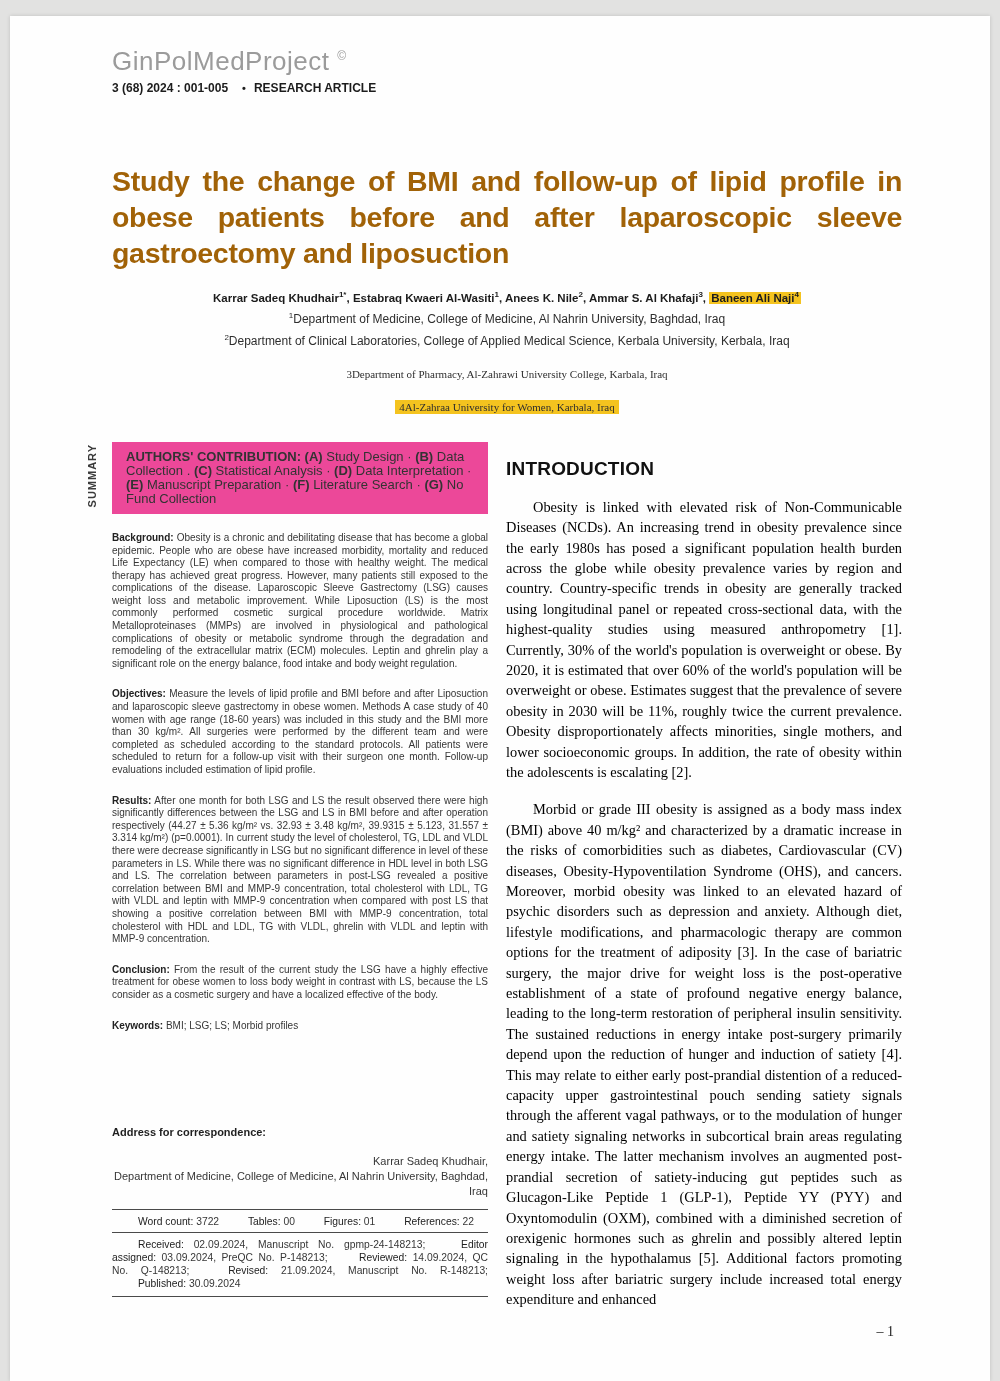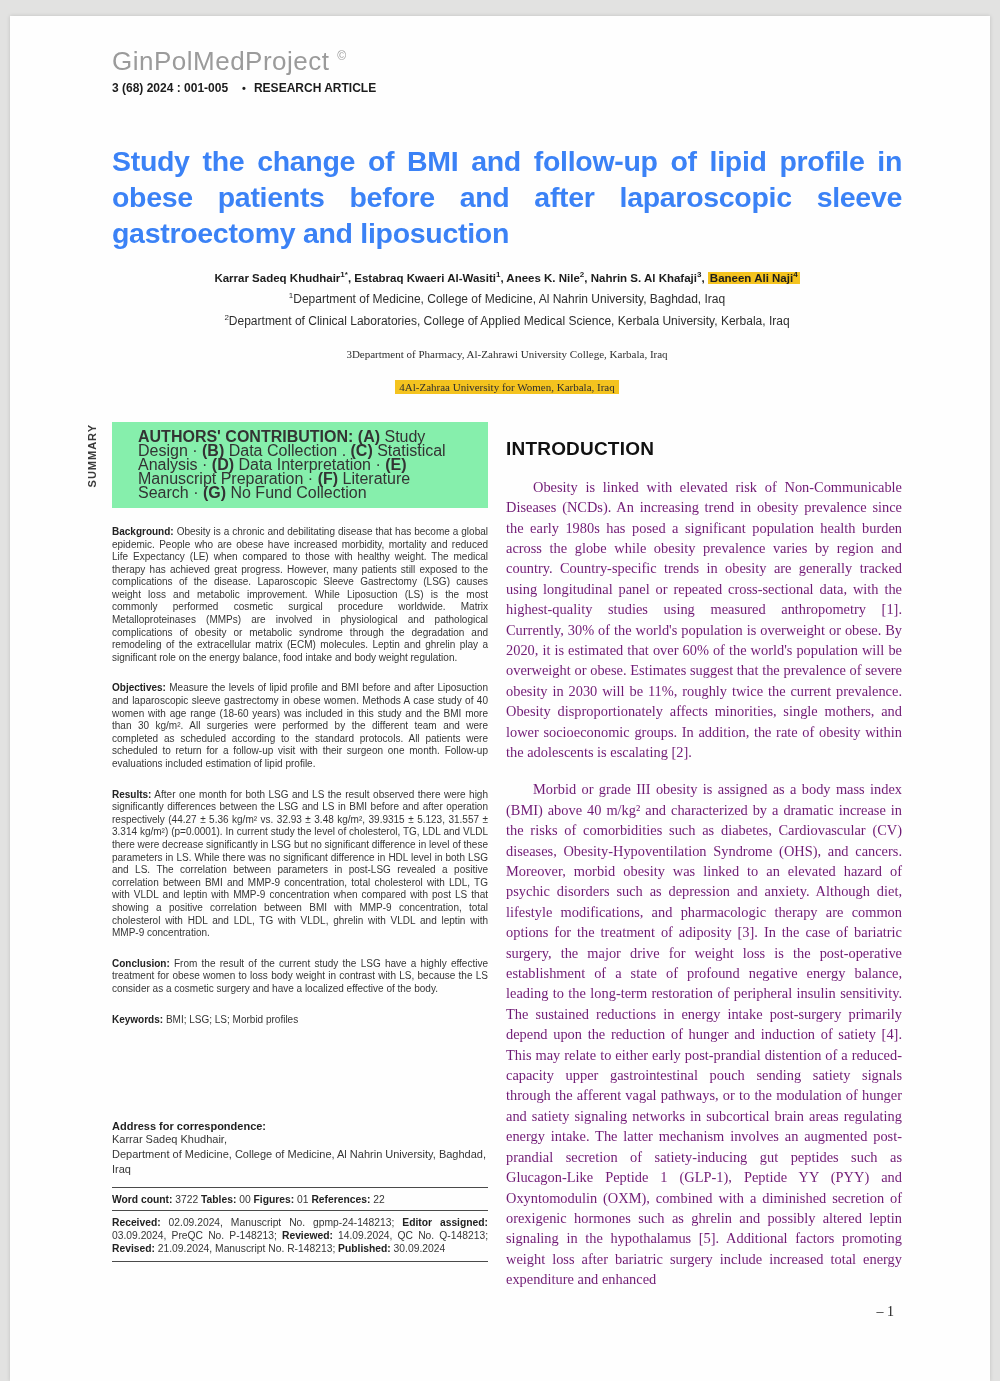--- a/index.html
+++ b/index.html
@@ -18,22 +18,22 @@
     box-shadow: 0 0 4px rgba(0,0,0,.15);
     color: #2b2b2b;
   }
   
   .jname { font-size: 26px; color: #9b9b9b; letter-spacing: .5px; }
   .jname sup { font-size: 12px; }
   .issue-line { margin-top: 4px; font-size: 12px; font-weight: bold; color: #1c1c1c; }
   .issue-line .dot { margin: 0 8px 0 14px; font-size: 11px; }
   
   .title {
-    margin-top: 48px;
-    font-size: 28.5px; font-weight: bold; color: #3b82f6;
+    margin-top: 68px;
+    font-size: 28.5px; font-weight: bold; color: #a16207;
     line-height: 36px; letter-spacing: -.3px;
     text-align: justify;
   }
   
   .authors {
     margin-top: 16px; text-align: center;
     font-size: 11.5px; font-weight: bold; color: #1c1c1c;
   }
   .authors sup { font-size: 8px; }
   .hl { background: #f4c31f; padding: 0 2px; }
@@ -46,43 +46,43 @@
   .cols { display: flex; margin-top: 28px; position: relative; }
   .side-label {
     position: absolute; left: -26px; top: 2px;
     writing-mode: vertical-rl; transform: rotate(180deg);
     font-size: 11px; font-weight: bold; letter-spacing: 1px; color: #3a3a3a;
   }
   .col-left { width: 376px; flex: 0 0 376px; }
   .col-right { flex: 1; margin-left: 18px; }
   
   .contrib-box {
-    background: #86efac;
-    padding: 8px 26px;
-    font-size: 16px; line-height: 14px; color: #333;
+    background: #ec4899;
+    padding: 8px 14px;
+    font-size: 13px; line-height: 14px; color: #333;
     text-align: left;
   }
   .contrib-box .b { font-weight: bold; }
   .sum-para {
     margin-top: 18px;
     font-size: 10px; line-height: 12.6px;
     text-align: justify; color: #363636;
   }
   .sum-para .lbl { font-weight: bold; color: #222; }
   .corr-head { margin-top: 94px; font-size: 11px; font-weight: bold; color: #1f1f1f; }
-  .corr-body { font-size: 11px; line-height: 15px; color: #363636; }
+  .corr-body { margin-top: 16px; font-size: 11px; line-height: 15px; color: #363636; text-align: right; }
   .rule { border-top: 1.6px solid #4a4a4a; margin-top: 10px; }
   .meta-line { font-size: 10.3px; line-height: 13px; color: #363636; padding: 5px 0 4px; }
-  .meta-line .b { font-weight: bold; color: #222; }
+  .meta-line .b { font-weight: normal; color: #222; margin-left: 26px; }
   .dates { text-align: justify; }
   
   .intro-head { font-size: 19px; font-weight: bold; color: #111; letter-spacing: .2px; }
   .intro-para {
     font-family: "Liberation Serif", serif;
-    font-size: 14.4px; line-height: 20.4px; color: #701a75;
+    font-size: 14.4px; line-height: 20.4px; color: #000000;
     text-align: justify; text-indent: 27px;
     margin-top: 17px;
   }
   .page-num {
     font-family: "Liberation Serif", serif;
     text-align: right; font-size: 14px; color: #222;
     margin-top: 6px; padding-right: 8px;
   }
 </style>
 </head>
@@ -90,21 +90,21 @@
 
 <div class="page">
 
   <header>
     <div class="jname"><span>GinPolMedProject</span> <sup>©</sup></div>
     <div class="issue-line"><span>3 (68) 2024 : 001-005</span><span class="dot">•</span><span>RESEARCH ARTICLE</span></div>
   </header>
 
   <h1 class="title">Study the change of BMI and follow-up of lipid profile in obese patients before and after laparoscopic sleeve gastroectomy and liposuction</h1>
 
-  <div class="authors"><span><span>Karrar Sadeq Khudhair</span><sup>1*</sup><span>, </span></span><span><span>Estabraq Kwaeri Al-Wasiti</span><sup>1</sup><span>, </span></span><span><span>Anees K. Nile</span><sup>2</sup><span>, </span></span><span><span>Nahrin S. Al Khafaji</span><sup>3</sup><span>, </span></span><span class="hl"><span>Baneen Ali Naji</span><sup>4</sup></span></div>
+  <div class="authors"><span><span>Karrar Sadeq Khudhair</span><sup>1*</sup><span>, </span></span><span><span>Estabraq Kwaeri Al-Wasiti</span><sup>1</sup><span>, </span></span><span><span>Anees K. Nile</span><sup>2</sup><span>, </span></span><span><span>Ammar S. Al Khafaji</span><sup>3</sup><span>, </span></span><span class="hl"><span>Baneen Ali Naji</span><sup>4</sup></span></div>
 
   <div class="affil affil-sans"><sup>1</sup><span>Department of Medicine, College of Medicine, Al Nahrin University, Baghdad, Iraq</span></div>
   <div class="affil affil-sans"><sup>2</sup><span>Department of Clinical Laboratories, College of Applied Medical Science, Kerbala University, Kerbala, Iraq</span></div>
   <div class="affil affil-serif"><span>3Department of Pharmacy, Al-Zahrawi University College, Karbala, Iraq</span></div>
   <div class="affil affil-serif"><span class="hl">4Al-Zahraa University for Women, Karbala, Iraq</span></div>
 
   <div class="cols">
     <div class="side-label">SUMMARY</div>
 
     <div class="col-left">

